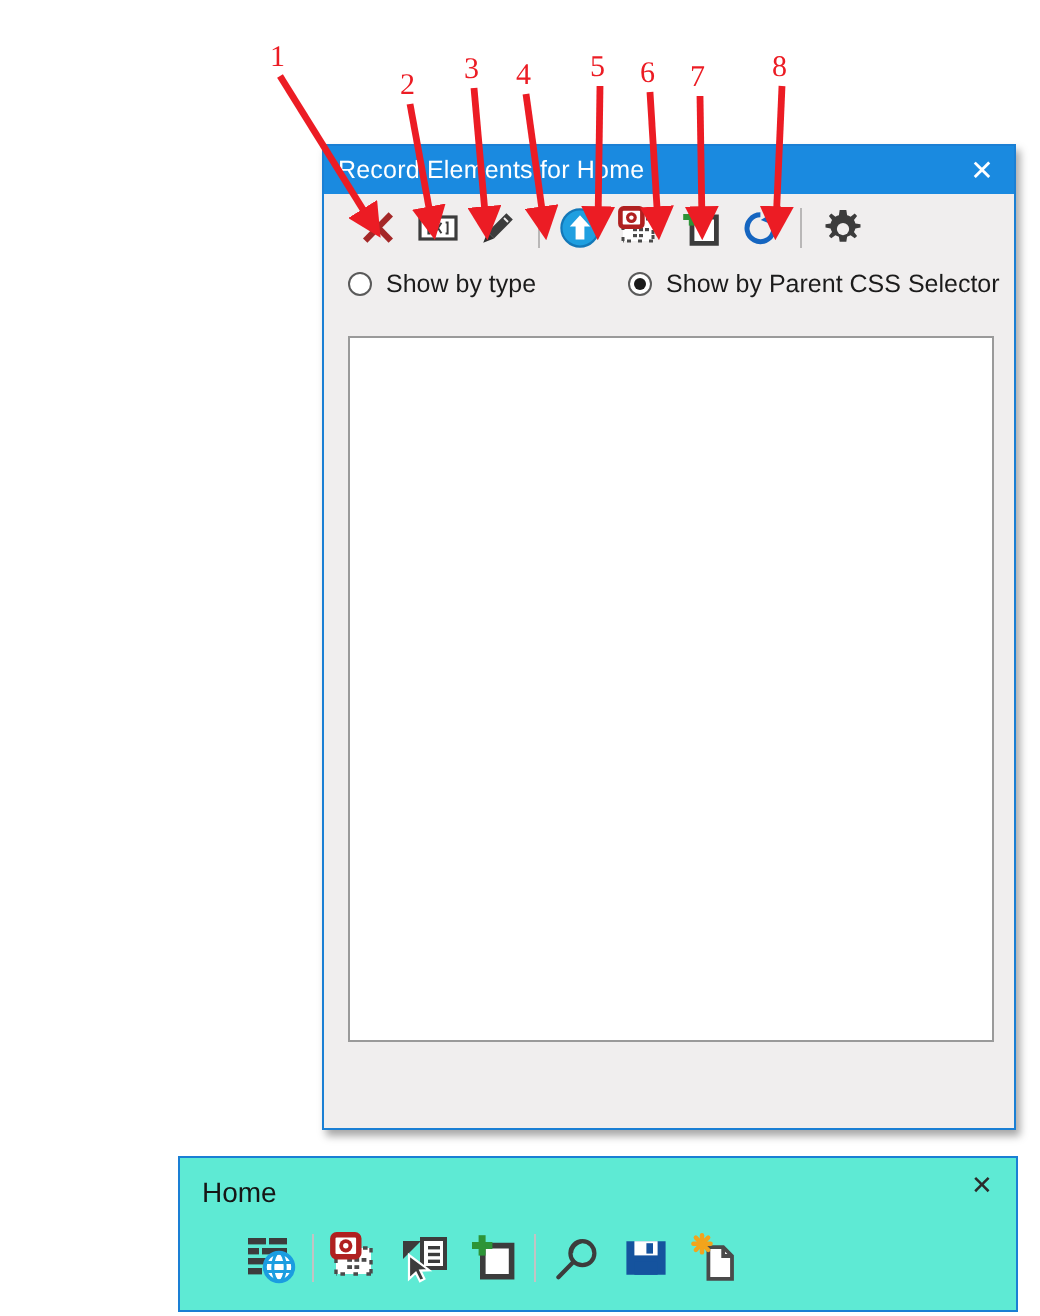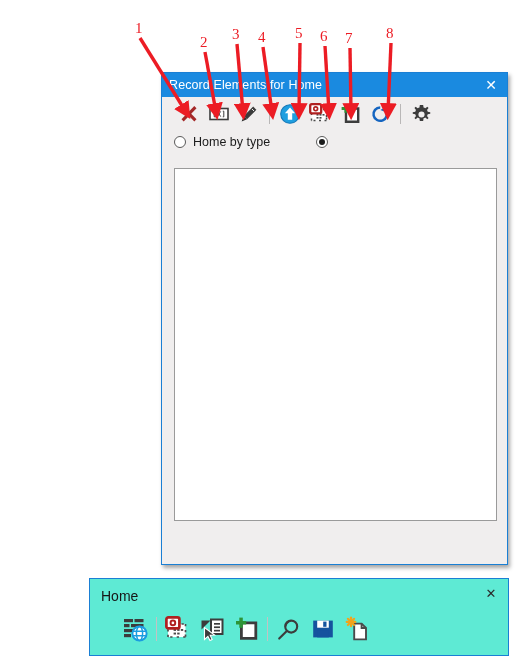--- a/index.html
+++ b/index.html
@@ -181,25 +181,26 @@
           <path fill="#3c3c3c" d="M12 1.2 l1.9 0 0.45 2.9 a8.2 8.2 0 0 1 2.0 0.83 l2.35-1.78 1.35 1.35 -1.78 2.35 a8.2 8.2 0 0 1 0.83 2.0 l2.9 0.45 0 1.9 -2.9 0.45 a8.2 8.2 0 0 1 -0.83 2.0 l1.78 2.35 -1.35 1.35 -2.35-1.78 a8.2 8.2 0 0 1 -2.0 0.83 l-0.45 2.9 -1.9 0 -1.9 0 -0.45-2.9 a8.2 8.2 0 0 1 -2.0-0.83 l-2.35 1.78 -1.35-1.35 1.78-2.35 a8.2 8.2 0 0 1 -0.83-2.0 l-2.9-0.45 0-1.9 2.9-0.45 a8.2 8.2 0 0 1 0.83-2.0 l-1.78-2.35 1.35-1.35 2.35 1.78 a8.2 8.2 0 0 1 2.0-0.83 l0.45-2.9 z"></path>
           <circle cx="12" cy="12" r="3.5" fill="#f0eeee"></circle>
         </svg>
       </span>
     </div>
   </div>
 
   <div id="radio-row">
     <label class="radio-opt">
       <span class="radio-mark"></span>
-      <span>Home by type</span>
+      <span>Show by type</span>
     </label>
     <span id="radio-gap"></span>
     <label class="radio-opt">
       <span class="radio-mark on"></span>
+      <span>Show by Parent CSS Selector</span>
     </label>
   </div>
 
   <div id="element-list"></div>
 </div>
 
 <div id="home-window">
   <span id="home-title">Home</span>
   <span id="home-close">✕</span>
 

